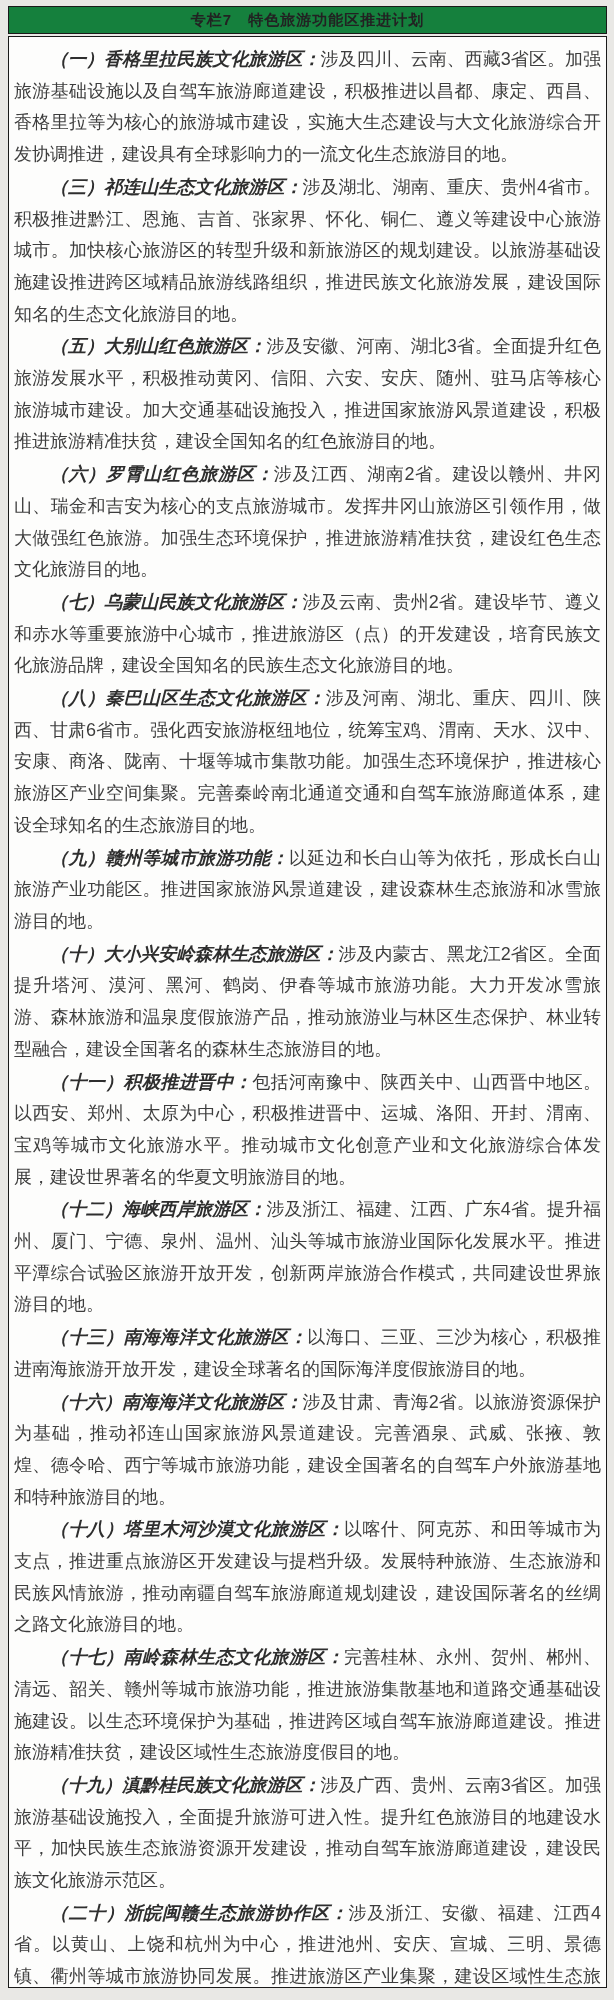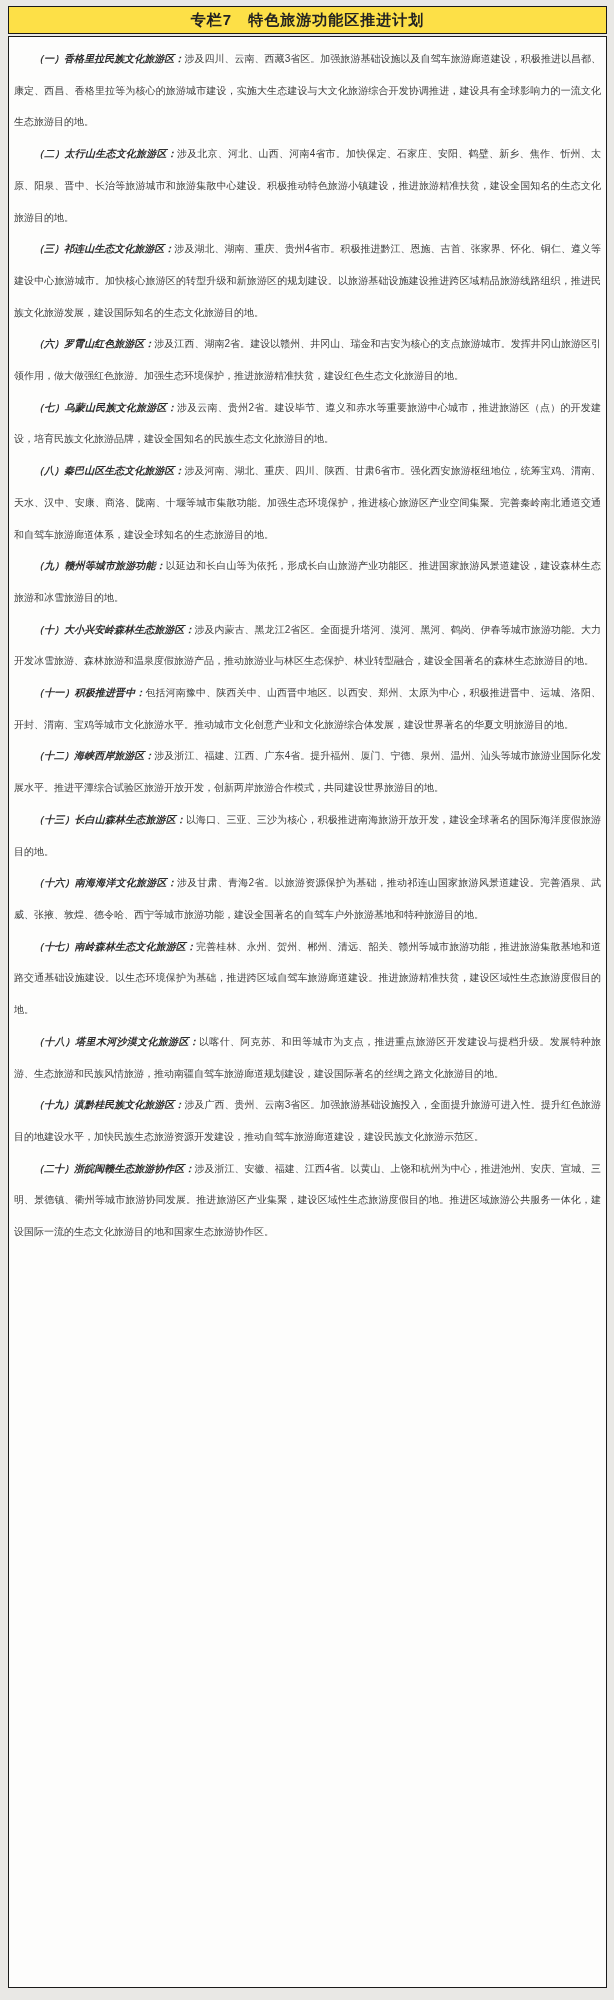--- a/index.html
+++ b/index.html
@@ -13,42 +13,42 @@
   }
   .page {
     box-sizing: border-box;
     width: 614px;
     height: 2000px;
     padding: 6px 7px 10px 8px;
   }
   .title-box {
     box-sizing: border-box;
     border: 1px solid #1a1a1a;
-    background: #fde047;
+    background: #15803d;
     height: 28px;
     margin-bottom: 2px;
     text-align: center;
     font-size: 15px;
     font-weight: bold;
     color: #222222;
     line-height: 26px;
     letter-spacing: 1px;
   }
   .body-box {
     box-sizing: border-box;
     border: 1px solid #1a1a1a;
     background: #fdfdfc;
     height: 1952px;
     padding: 6px 5px 6px 5px;
     overflow: hidden;
   }
   .para {
     margin: 0;
     text-indent: 2em;
-    font-size: 10px;
+    font-size: 18px;
     line-height: 31.7px;
     color: #3d3d3d;
     text-align: justify;
     text-justify: inter-ideograph;
   }
   .zone-label {
     font-family: "DejaVu Serif", serif;
     font-style: italic;
     font-weight: 600;
     color: #2e2e2e;
@@ -61,47 +61,47 @@
 <body>
 
 <div class="page">
   <div class="title-box">
     <span>专栏7　特色旅游功能区推进计划</span>
   </div>
   <div class="body-box">
 
       <p class="para"><span class="zone-label">（一）香格里拉民族文化旅游区：</span><span class="zone-text">涉及四川、云南、西藏3省区。加强旅游基础设施以及自驾车旅游廊道建设，积极推进以昌都、康定、西昌、香格里拉等为核心的旅游城市建设，实施大生态建设与大文化旅游综合开发协调推进，建设具有全球影响力的一流文化生态旅游目的地。</span></p>
 
-      <p class="para"><span class="zone-label">（二）太行山生态文化旅游区：</span><span class="zone-text">涉及北京、河北、山西、河南4省市。加快保定、石家庄、安阳、鹤壁、新乡、焦作、忻州、太原、阳泉、晋中、长治等旅游城市和旅游集散中心建设。积极推动特色旅游小镇建设，推进旅游精准扶贫，建设全国知名的生态文化旅游目的地。</span></p>
 
       <p class="para"><span class="zone-label">（三）祁连山生态文化旅游区：</span><span class="zone-text">涉及湖北、湖南、重庆、贵州4省市。积极推进黔江、恩施、吉首、张家界、怀化、铜仁、遵义等建设中心旅游城市。加快核心旅游区的转型升级和新旅游区的规划建设。以旅游基础设施建设推进跨区域精品旅游线路组织，推进民族文化旅游发展，建设国际知名的生态文化旅游目的地。</span></p>
 
 
+      <p class="para"><span class="zone-label">（五）大别山红色旅游区：</span><span class="zone-text">涉及安徽、河南、湖北3省。全面提升红色旅游发展水平，积极推动黄冈、信阳、六安、安庆、随州、驻马店等核心旅游城市建设。加大交通基础设施投入，推进国家旅游风景道建设，积极推进旅游精准扶贫，建设全国知名的红色旅游目的地。</span></p>
 
       <p class="para"><span class="zone-label">（六）罗霄山红色旅游区：</span><span class="zone-text">涉及江西、湖南2省。建设以赣州、井冈山、瑞金和吉安为核心的支点旅游城市。发挥井冈山旅游区引领作用，做大做强红色旅游。加强生态环境保护，推进旅游精准扶贫，建设红色生态文化旅游目的地。</span></p>
 
       <p class="para"><span class="zone-label">（七）乌蒙山民族文化旅游区：</span><span class="zone-text">涉及云南、贵州2省。建设毕节、遵义和赤水等重要旅游中心城市，推进旅游区（点）的开发建设，培育民族文化旅游品牌，建设全国知名的民族生态文化旅游目的地。</span></p>
 
       <p class="para"><span class="zone-label">（八）秦巴山区生态文化旅游区：</span><span class="zone-text">涉及河南、湖北、重庆、四川、陕西、甘肃6省市。强化西安旅游枢纽地位，统筹宝鸡、渭南、天水、汉中、安康、商洛、陇南、十堰等城市集散功能。加强生态环境保护，推进核心旅游区产业空间集聚。完善秦岭南北通道交通和自驾车旅游廊道体系，建设全球知名的生态旅游目的地。</span></p>
 
       <p class="para"><span class="zone-label">（九）赣州等城市旅游功能：</span><span class="zone-text">以延边和长白山等为依托，形成长白山旅游产业功能区。推进国家旅游风景道建设，建设森林生态旅游和冰雪旅游目的地。</span></p>
 
       <p class="para"><span class="zone-label">（十）大小兴安岭森林生态旅游区：</span><span class="zone-text">涉及内蒙古、黑龙江2省区。全面提升塔河、漠河、黑河、鹤岗、伊春等城市旅游功能。大力开发冰雪旅游、森林旅游和温泉度假旅游产品，推动旅游业与林区生态保护、林业转型融合，建设全国著名的森林生态旅游目的地。</span></p>
 
       <p class="para"><span class="zone-label">（十一）积极推进晋中：</span><span class="zone-text">包括河南豫中、陕西关中、山西晋中地区。以西安、郑州、太原为中心，积极推进晋中、运城、洛阳、开封、渭南、宝鸡等城市文化旅游水平。推动城市文化创意产业和文化旅游综合体发展，建设世界著名的华夏文明旅游目的地。</span></p>
 
       <p class="para"><span class="zone-label">（十二）海峡西岸旅游区：</span><span class="zone-text">涉及浙江、福建、江西、广东4省。提升福州、厦门、宁德、泉州、温州、汕头等城市旅游业国际化发展水平。推进平潭综合试验区旅游开放开发，创新两岸旅游合作模式，共同建设世界旅游目的地。</span></p>
 
-      <p class="para"><span class="zone-label">（十三）长白山森林生态旅游区：</span><span class="zone-text">以海口、三亚、三沙为核心，积极推进南海旅游开放开发，建设全球著名的国际海洋度假旅游目的地。</span></p>
+      <p class="para"><span class="zone-label">（十三）南海海洋文化旅游区：</span><span class="zone-text">以海口、三亚、三沙为核心，积极推进南海旅游开放开发，建设全球著名的国际海洋度假旅游目的地。</span></p>
 
 
 
       <p class="para"><span class="zone-label">（十六）南海海洋文化旅游区：</span><span class="zone-text">涉及甘肃、青海2省。以旅游资源保护为基础，推动祁连山国家旅游风景道建设。完善酒泉、武威、张掖、敦煌、德令哈、西宁等城市旅游功能，建设全国著名的自驾车户外旅游基地和特种旅游目的地。</span></p>
 
+      <p class="para"><span class="zone-label">（十八）塔里木河沙漠文化旅游区：</span><span class="zone-text">以喀什、阿克苏、和田等城市为支点，推进重点旅游区开发建设与提档升级。发展特种旅游、生态旅游和民族风情旅游，推动南疆自驾车旅游廊道规划建设，建设国际著名的丝绸之路文化旅游目的地。</span></p>
+
       <p class="para"><span class="zone-label">（十七）南岭森林生态文化旅游区：</span><span class="zone-text">完善桂林、永州、贺州、郴州、清远、韶关、赣州等城市旅游功能，推进旅游集散基地和道路交通基础设施建设。以生态环境保护为基础，推进跨区域自驾车旅游廊道建设。推进旅游精准扶贫，建设区域性生态旅游度假目的地。</span></p>
-
-      <p class="para"><span class="zone-label">（十八）塔里木河沙漠文化旅游区：</span><span class="zone-text">以喀什、阿克苏、和田等城市为支点，推进重点旅游区开发建设与提档升级。发展特种旅游、生态旅游和民族风情旅游，推动南疆自驾车旅游廊道规划建设，建设国际著名的丝绸之路文化旅游目的地。</span></p>
 
       <p class="para"><span class="zone-label">（十九）滇黔桂民族文化旅游区：</span><span class="zone-text">涉及广西、贵州、云南3省区。加强旅游基础设施投入，全面提升旅游可进入性。提升红色旅游目的地建设水平，加快民族生态旅游资源开发建设，推动自驾车旅游廊道建设，建设民族文化旅游示范区。</span></p>
 
       <p class="para"><span class="zone-label">（二十）浙皖闽赣生态旅游协作区：</span><span class="zone-text">涉及浙江、安徽、福建、江西4省。以黄山、上饶和杭州为中心，推进池州、安庆、宣城、三明、景德镇、衢州等城市旅游协同发展。推进旅游区产业集聚，建设区域性生态旅游度假目的地。推进区域旅游公共服务一体化，建设国际一流的生态文化旅游目的地和国家生态旅游协作区。</span></p>
     </div>
 </div>
 
 </body></html>

